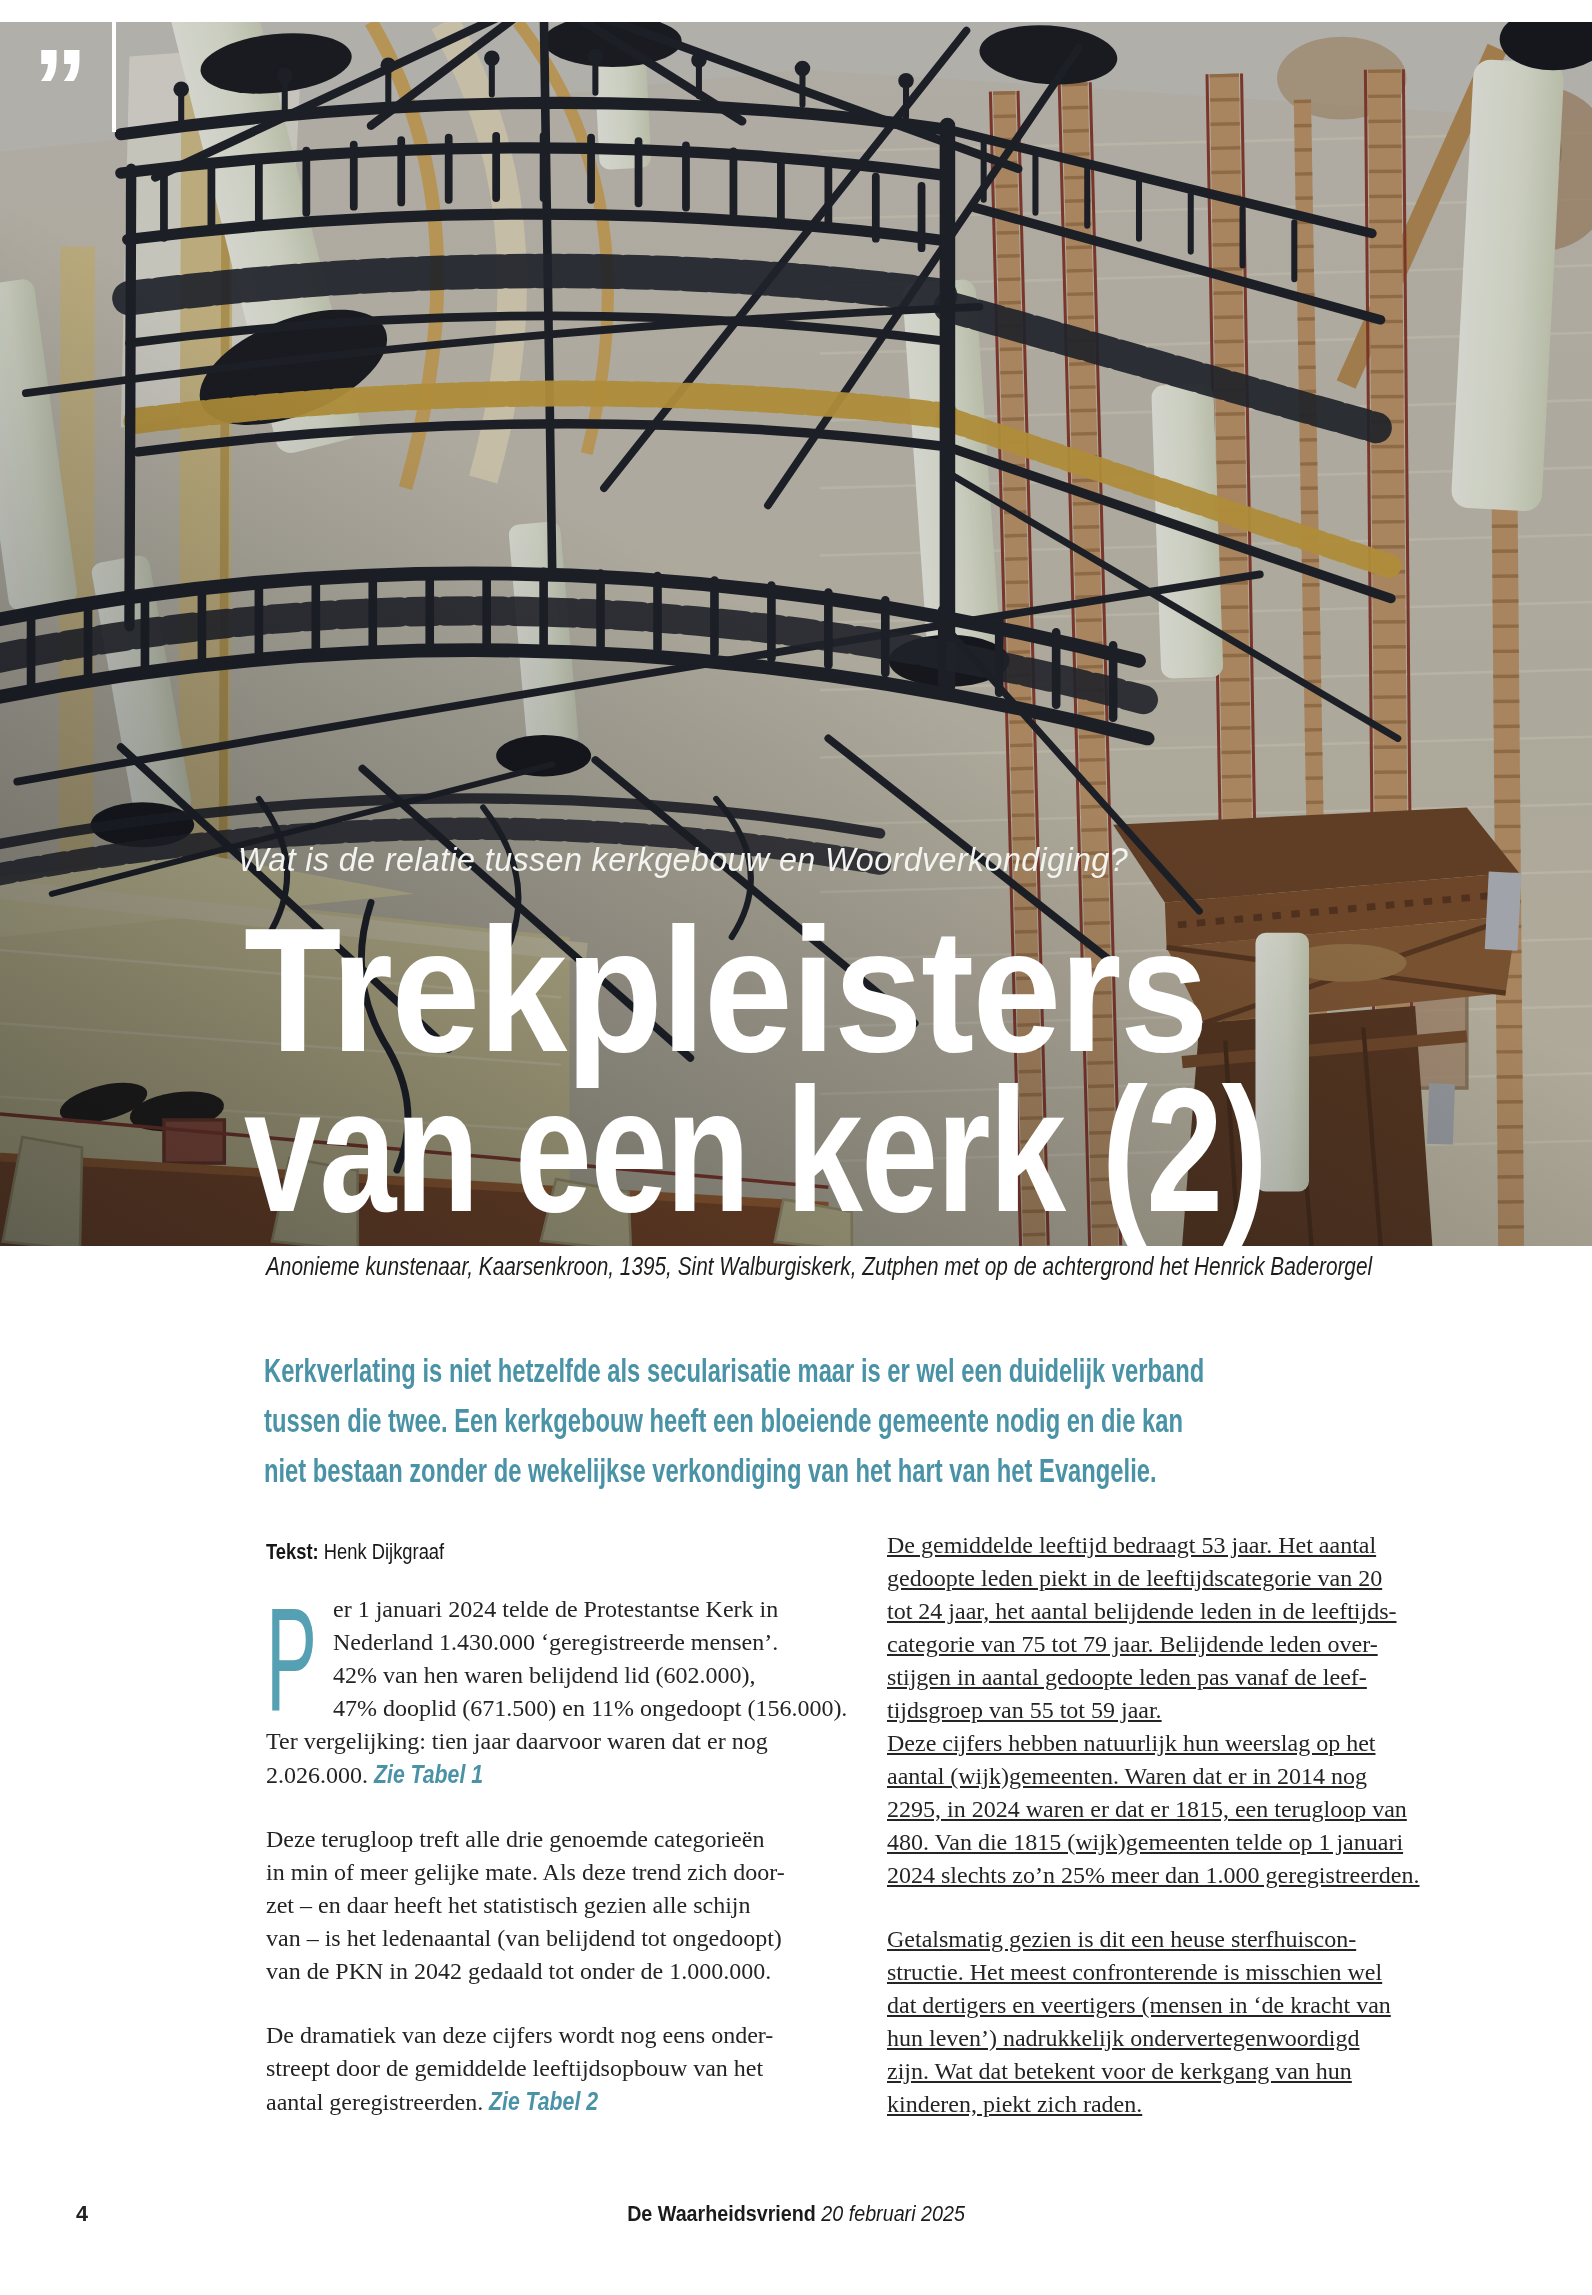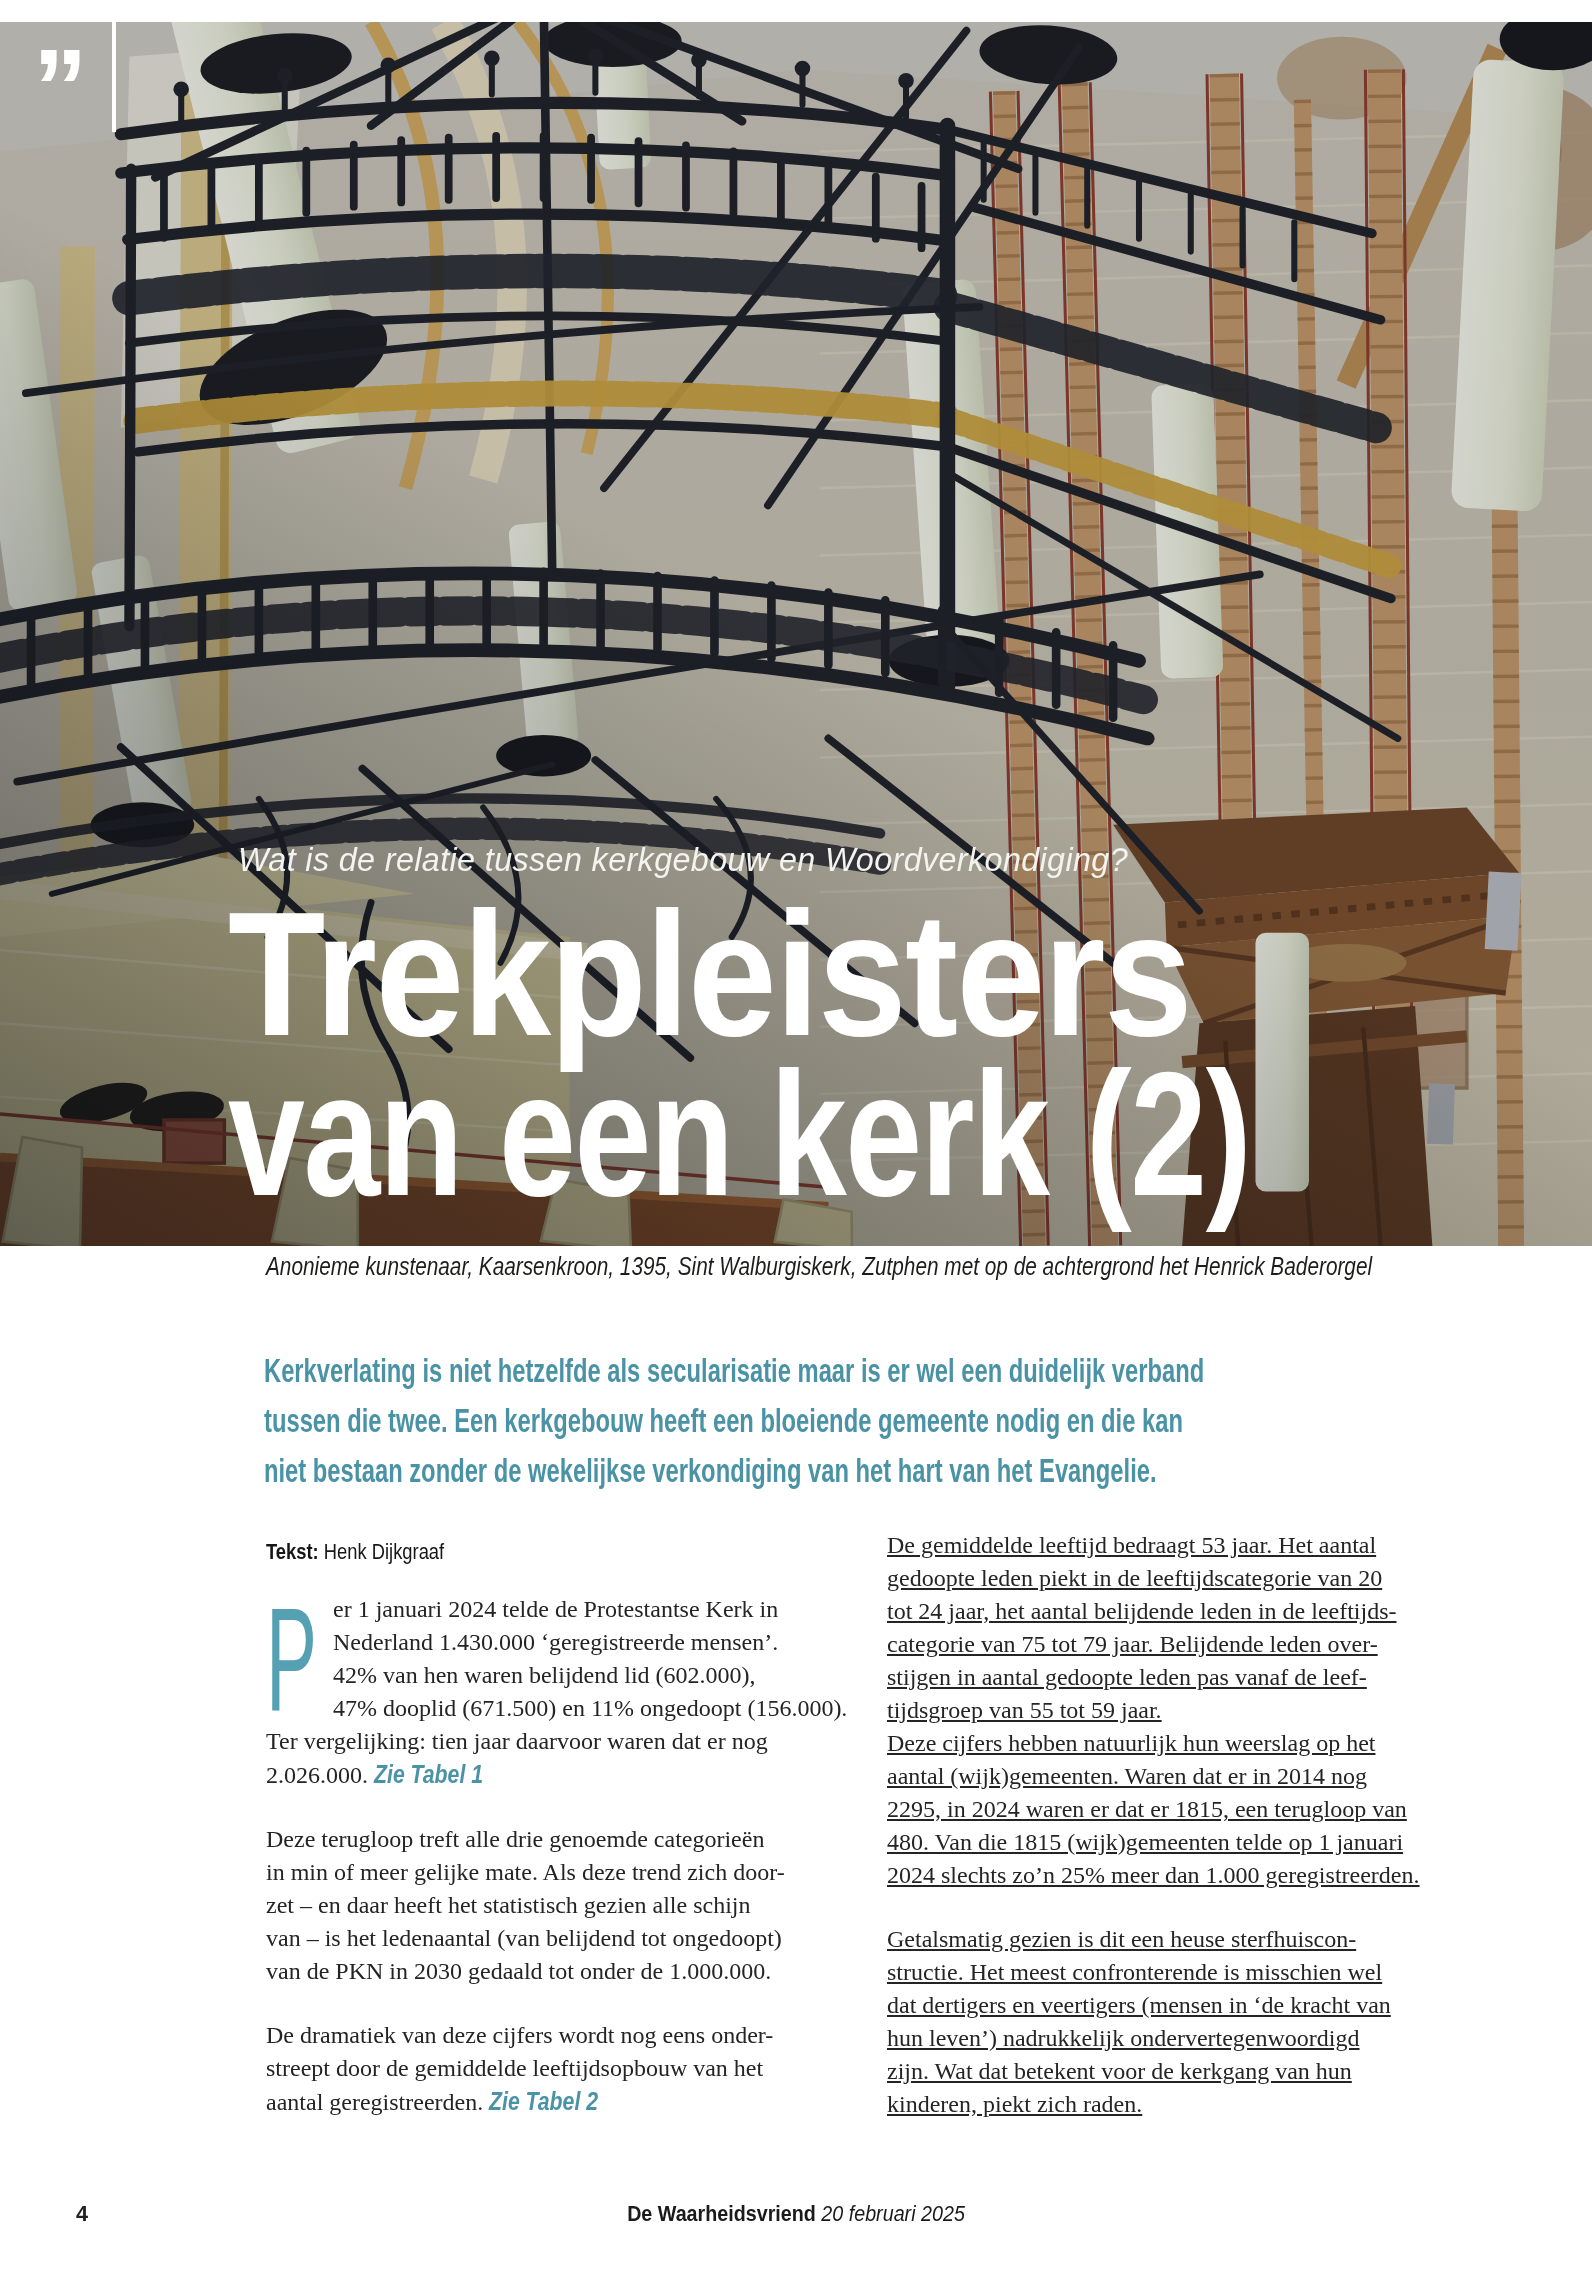--- a/index.html
+++ b/index.html
@@ -7,21 +7,21 @@
         font-family:"Liberation Sans",sans-serif;}
   
   .hero{position:absolute;top:21.6px;left:0;width:1592px;height:1224px;}
   .photo{position:absolute;top:0;left:0;width:1592px;height:1224px;display:block;}
   .quote{position:absolute;left:33px;top:12px;color:#ffffff;font-size:109px;font-weight:bold;
          line-height:1;letter-spacing:-5.2px;}
   .vline{position:absolute;left:112px;top:0;width:3.5px;height:110px;background:#ffffff;}
   .kicker{position:absolute;left:238px;top:818px;font-size:34px;font-style:italic;
           color:#f3f3f0;transform:scaleX(.95);transform-origin:0 0;letter-spacing:0.4px;
           white-space:nowrap;}
-  .hero-title{position:absolute;left:228px;top:872px;color:#ffffff;font-weight:bold;margin:0;}
+  .hero-title{position:absolute;left:228px;top:872px;color:#ffffff;font-weight:bold;margin:16px;}
   .t1{font-size:177px;line-height:160px;transform:scaleX(.9);transform-origin:0 0;
       letter-spacing:-1.7px;white-space:nowrap;}
   .t2{font-size:177px;line-height:160px;transform:scaleX(.78);transform-origin:0 0;
       letter-spacing:-1.7px;white-space:nowrap;}
   
   .caption{position:absolute;left:266px;top:1251px;margin:0;font-size:26px;font-style:italic;
            color:#1d1d1b;transform:scaleX(.8);transform-origin:0 0;white-space:nowrap;}
   .intro{position:absolute;left:264px;top:1346px;margin:0;width:1553px;font-size:33px;
          font-weight:bold;line-height:50px;color:#4A92A6;white-space:pre-line;
          transform:scaleX(.72);transform-origin:0 0;}
@@ -270,21 +270,21 @@
     <p class="para first"><span class="dc-spacer"></span><span class="dropcap">P</span><span>er 1 januari 2024 telde de Protestantse Kerk in
 Nederland 1.430.000 ‘geregistreerde mensen’.
 42% van hen waren belijdend lid (602.000),
 47% dooplid (671.500) en 11% ongedoopt (156.000).
 Ter vergelijking: tien jaar daarvoor waren dat er nog
 2.026.000. </span><span class="tablelink">Zie Tabel 1</span></p>
     <p class="para">Deze terugloop treft alle drie genoemde categorieën
 in min of meer gelijke mate. Als deze trend zich door-
 zet – en daar heeft het statistisch gezien alle schijn
 van – is het ledenaantal (van belijdend tot ongedoopt)
-van de PKN in 2030 gedaald tot onder de 1.000.000.</p>
+van de PKN in 2042 gedaald tot onder de 1.000.000.</p>
     <p class="para"><span>De dramatiek van deze cijfers wordt nog eens onder-
 streept door de gemiddelde leeftijdsopbouw van het
 aantal geregistreerden. </span><span class="tablelink">Zie Tabel 2</span></p>
   </div>
 
   <div class="col col2">
     <p class="para">De gemiddelde leeftijd bedraagt 53 jaar. Het aantal
 gedoopte leden piekt in de leeftijdscategorie van 20
 tot 24 jaar, het aantal belijdende leden in de leeftijds-
 categorie van 75 tot 79 jaar. Belijdende leden over-

